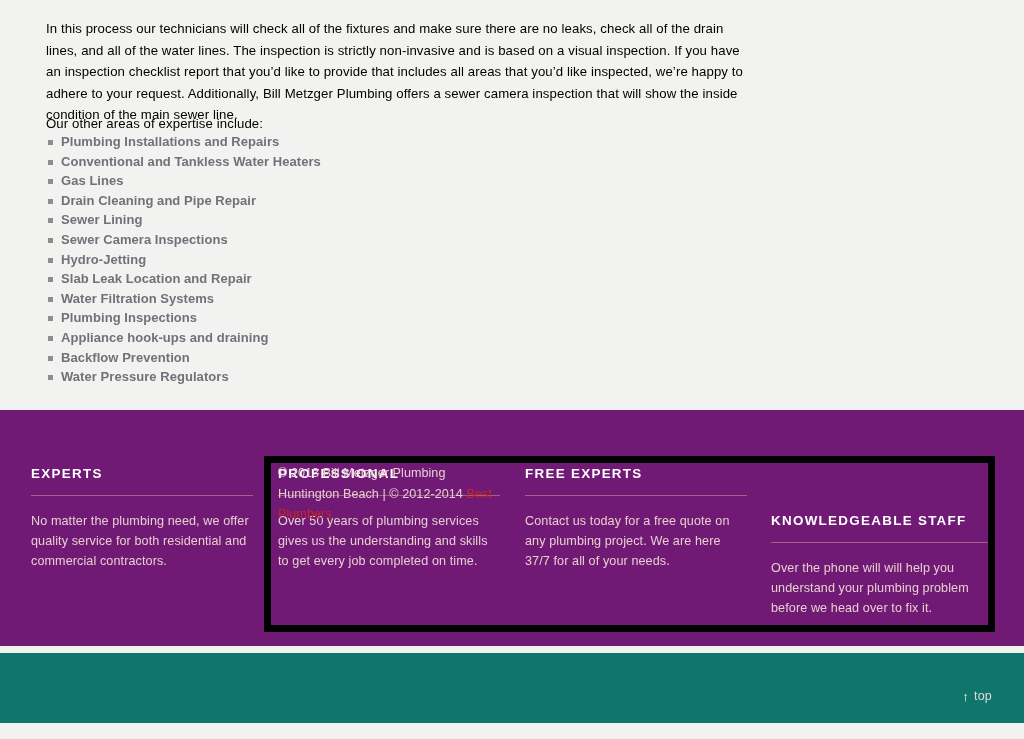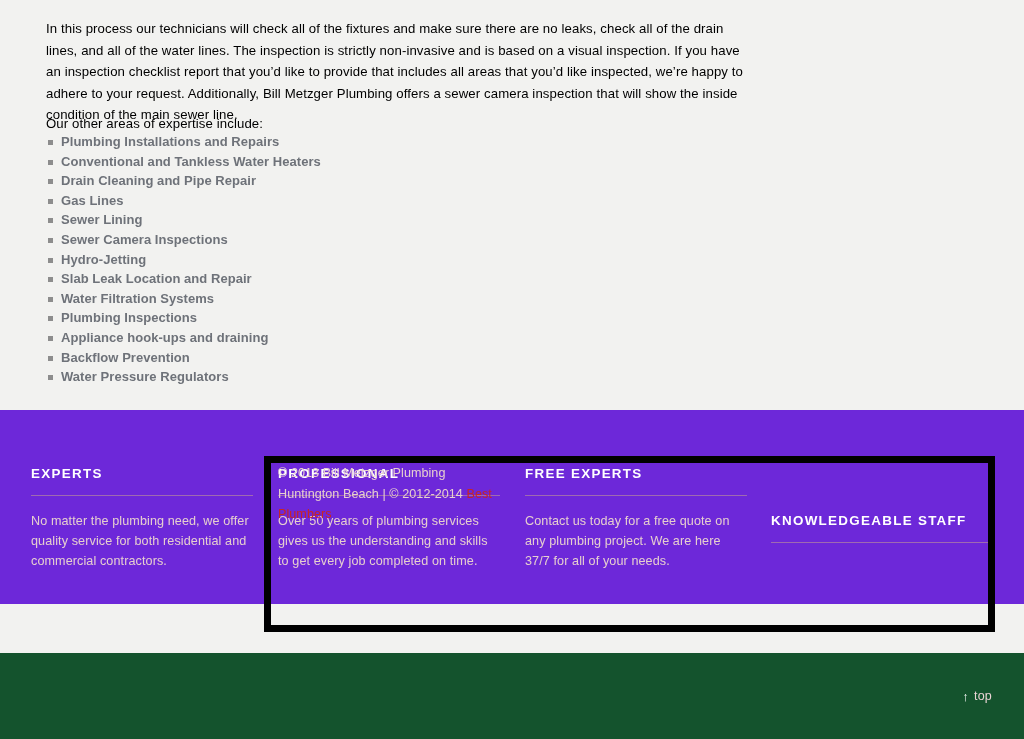--- a/index.html
+++ b/index.html
@@ -65,22 +65,22 @@
     background: #8d8d8d;
     display: block;
   }
 
   
   #footer {
     position: absolute;
     left: 0;
     top: 410px;
     width: 1024px;
-    height: 194px;
-    background: #6d28d9;
+    height: 236px;
+    background: #701a75;
   }
   #footer-columns {
     position: absolute;
     left: 0; top: 0;
     width: 1024px;
     height: 243px;
   }
   .footer-col {
     position: absolute;
     top: 56px;
@@ -143,22 +143,22 @@
     color: #c72525;
     text-decoration: none;
   }
 
   
   #bottom-bar {
     position: absolute;
     left: 0;
     top: 653px;
     width: 1024px;
-    height: 86px;
-    background: #14532d;
+    height: 70px;
+    background: #0f766e;
   }
   #back-to-top {
     position: absolute;
     right: 32px;
     top: 36px;
     color: #e9d4d4;
     font-size: 12.5px;
     text-decoration: none;
     letter-spacing: 0.2px;
     line-height: 14px;
@@ -177,22 +177,22 @@
 
 <div id="content-area">
 
   <p class="para" id="intro-paragraph">In this process our technicians will check all of the fixtures and make sure there are no leaks, check all of the drain lines, and all of the water lines. The inspection is strictly non-invasive and is based on a visual inspection. If you have an inspection checklist report that you’d like to provide that includes all areas that you’d like inspected, we’re happy to adhere to your request.  Additionally, Bill Metzger Plumbing offers a sewer camera inspection that will show the inside condition of the main sewer line.</p>
 
   <p class="para" id="expertise-lead">Our other areas of expertise include:</p>
 
   <ul id="expertise-list">
     <li><span class="bullet"></span><span>Plumbing Installations and Repairs</span></li>
     <li><span class="bullet"></span><span>Conventional and Tankless Water Heaters</span></li>
+    <li><span class="bullet"></span><span>Gas Lines</span></li>
     <li><span class="bullet"></span><span>Drain Cleaning and Pipe Repair</span></li>
-    <li><span class="bullet"></span><span>Gas Lines</span></li>
     <li><span class="bullet"></span><span>Sewer Lining</span></li>
     <li><span class="bullet"></span><span>Sewer Camera Inspections</span></li>
     <li><span class="bullet"></span><span>Hydro-Jetting</span></li>
     <li><span class="bullet"></span><span>Slab Leak Location and Repair</span></li>
     <li><span class="bullet"></span><span>Water Filtration Systems</span></li>
     <li><span class="bullet"></span><span>Plumbing Inspections</span></li>
     <li><span class="bullet"></span><span>Appliance hook-ups and draining</span></li>
     <li><span class="bullet"></span><span>Backflow Prevention</span></li>
     <li><span class="bullet"></span><span>Water Pressure Regulators</span></li>
   </ul>
@@ -215,20 +215,21 @@
 
     <div class="footer-col c2">
       <h3 class="col-title">FREE EXPERTS</h3>
       <div class="col-rule"></div>
       <p class="col-body">Contact us today for a free quote on any plumbing project. We are here 37/7 for all of your needs.</p>
     </div>
 
     <div class="footer-col c3">
       <h3 class="col-title">KNOWLEDGEABLE STAFF</h3>
       <div class="col-rule"></div>
+      <p class="col-body">Over the phone will will help you understand your plumbing problem before we head over to fix it.</p>
     </div>
 
   </div>
 </div>
 
 <div id="copyright-overlay"><span>© 2013 Bill Metzger Plumbing Huntington Beach | © 2012-2014 </span><a href="#">Best Plumbers</a></div>
 
 <div id="highlight-box"></div>
 
 <div id="bottom-bar">

